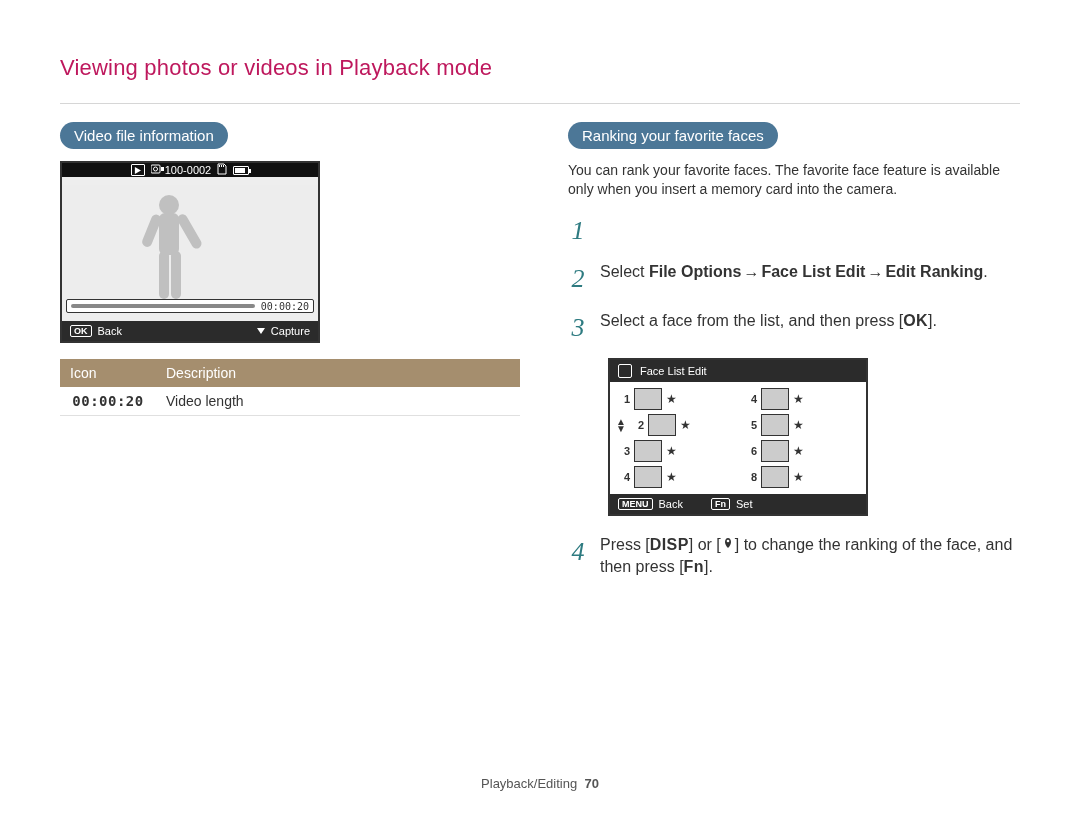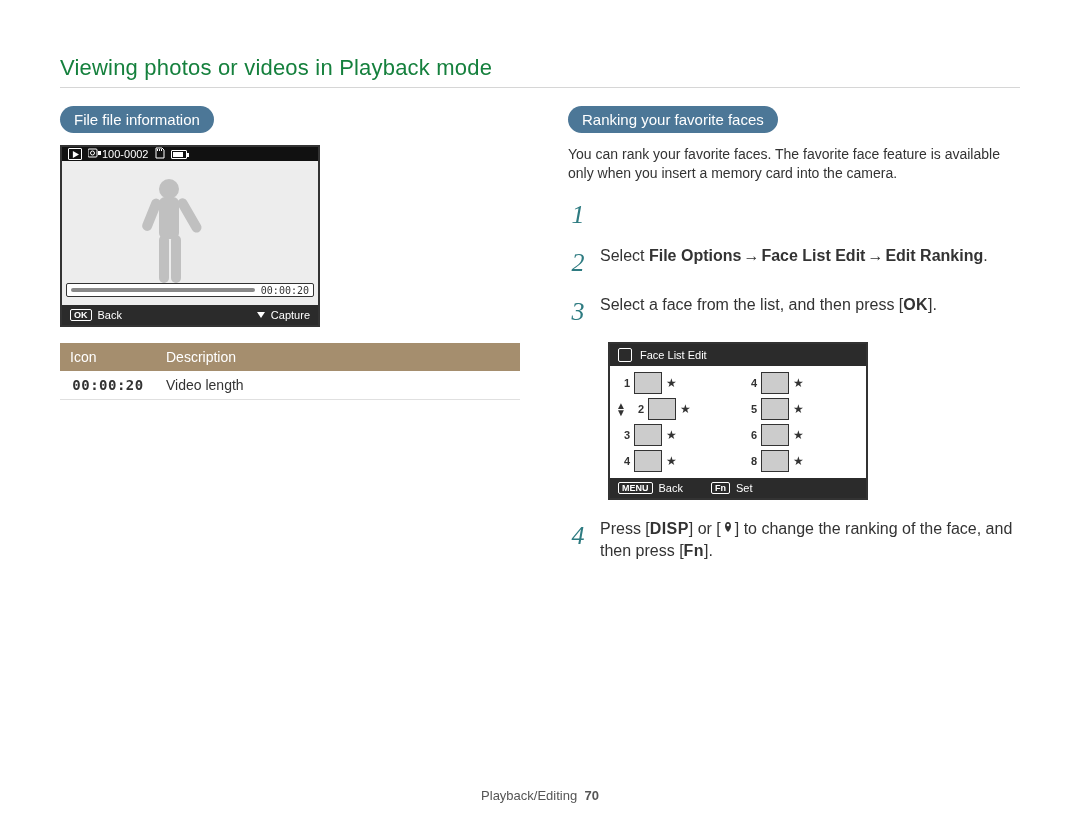--- a/index.html
+++ b/index.html
@@ -6,28 +6,28 @@
   --page-w:1080px; --page-h:815px;
   --ink:#333; --muted:#9d9d9d;
   --brown:#a58e6e;
   --teal:#2e7b81;
   --pill:#4c7797;
   --dark:#2b2b2b;
 }
 *{box-sizing:border-box;font-family:Arial,Helvetica,sans-serif;}
 body{margin:0;background:#fff;color:var(--ink);}
 .page{width:var(--page-w);height:var(--page-h);padding:55px 60px 30px 60px;position:relative;}
-.breadcrumb{color:#15803d;font-size:22px;letter-spacing:.2px;margin-bottom:6px;}
+.breadcrumb{color:#be185d;font-size:22px;letter-spacing:.2px;margin-bottom:22px;}
 hr.hairline{border:none;border-top:1px solid #d6d6d6;margin:0 0 18px 0;}
 .cols{display:flex;gap:48px;}
 .col{flex:1;}
 .pill{display:inline-block;background:var(--pill);color:#fff;padding:5px 14px;border-radius:14px;font-size:15px;margin-bottom:12px;}
 .sshot-outer{width:260px;}
 .sshot{width:260px;height:182px;border:2px solid #333;background:#eee;position:relative;}
-.sshot .topbar{position:absolute;top:0;left:0;right:0;height:14px;background:#111;color:#fff;font-size:11px;display:flex;align-items:center;justify-content:flex-start;padding:0 6px;font-family:monospace;}
+.sshot .topbar{position:absolute;top:0;left:0;right:0;height:14px;background:#111;color:#fff;font-size:11px;display:flex;align-items:center;justify-content:center;padding:0 6px;font-family:monospace;}
 .sshot .topbar .pbicon{width:14px;height:12px;border:1px solid #fff;display:inline-flex;align-items:center;justify-content:center;border-radius:1px;}
 .sshot .topbar .pbicon svg{width:7px;height:7px;}
 .sshot .topbar .right{display:flex;gap:6px;align-items:center;}
 .sshot .topbar .batt{width:16px;height:9px;border:1px solid #fff;border-radius:1px;position:relative;}
 .sshot .topbar .batt:after{content:"";position:absolute;right:-3px;top:2px;width:2px;height:4px;background:#fff;}
 .sshot .topbar .batt:before{content:"";position:absolute;left:1px;top:1px;right:3px;bottom:1px;background:#fff;}
 .sshot .body{position:absolute;top:22px;left:0;right:0;bottom:20px;background:#ededed;}
 .person{position:absolute;left:65px;bottom:0;width:90px;height:130px;}
 .sshot .progress{position:absolute;left:4px;right:4px;bottom:28px;height:14px;border:1px solid #333;background:#fff;border-radius:2px;display:flex;align-items:center;padding:0 4px;}
 .sshot .progress .bar{height:4px;background:#888;flex:1;border-radius:2px;position:relative;}
@@ -55,34 +55,34 @@
 .fl-hdr .hicon{width:14px;height:14px;border:1px solid #fff;border-radius:2px;}
 .fl-grid{padding:6px 6px;display:grid;grid-template-columns:1fr 1fr;gap:4px 10px;}
 .fl-row{display:flex;align-items:center;gap:4px;}
 .fl-row .ranknum{width:14px;text-align:right;font-weight:bold;}
 .fl-row .updn{font-size:10px;line-height:7px;text-align:center;width:10px;}
 .fl-row .face{width:28px;height:22px;background:#ccc;border:1px solid #333;}
 .fl-row .star{font-size:12px;}
 .fl-foot{height:20px;background:#2b2b2b;color:#fff;display:flex;align-items:center;gap:6px;padding:0 8px;}
 .fl-foot .fbtn{border:1px solid #fff;font-size:9px;padding:0 3px;border-radius:2px;font-weight:bold;}
 .fl-foot .sep{margin-left:22px;}
-.footer{position:absolute;left:0;right:0;bottom:12px;text-align:center;font-size:13px;color:#555;}
+.footer{position:absolute;left:0;right:0;bottom:24px;text-align:center;font-size:13px;color:#555;}
 .macr{display:inline-block;width:14px;height:14px;position:relative;}
 </style>
 </head>
 <body>
 <div class="page">
 
 <div class="breadcrumb">Viewing photos or videos in Playback mode</div>
 <hr class="hairline">
 
 <div class="cols">
 
   <div class="col">
-    <div class="pill">File file information</div>
+    <div class="pill">Video file information</div>
 
     <div class="sshot-outer">
       <div class="sshot">
         <div class="topbar">
           <span style="display:flex;align-items:center;gap:6px;">
             <span class="pbicon">
                   <svg viewBox="0 0 8 8">
                     <polygon points="1,0 8,4 1,8" fill="#fff"></polygon>
                   </svg>
                 </span>

